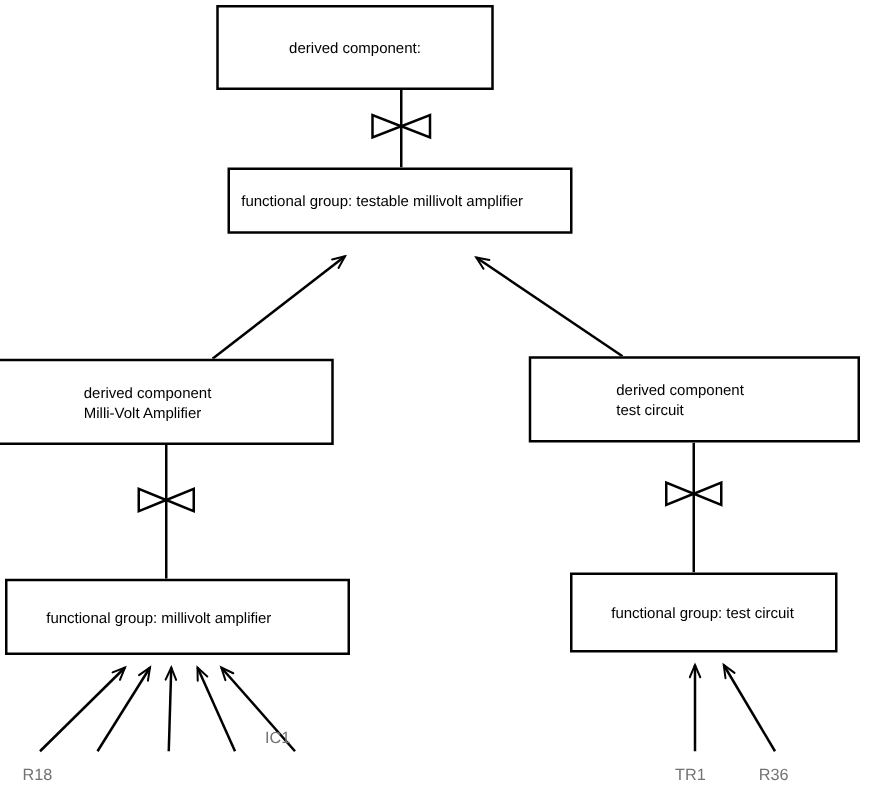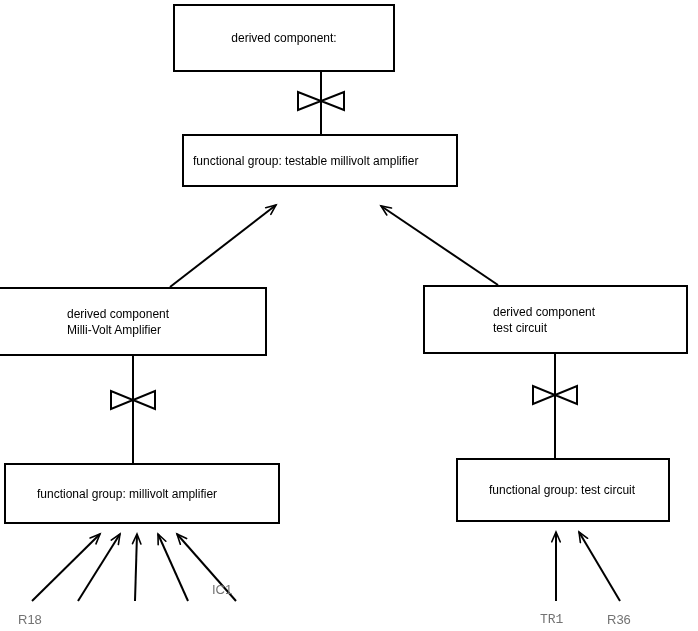--- a/index.html
+++ b/index.html
@@ -129,16 +129,16 @@
 
   <div class="node left-text" style="left:423px; top:458px; width:214px; height:64px; padding-left:31px;margin-left:33px;">
     <span class="line">functional group: test circuit</span>
   </div>
 
   <div class="leaf-label" style="left:18px; top:612px;">R18</div>
   <div class="leaf-label" style="left:63px; top:612px;margin-top:24px;">R30</div>
   <div class="leaf-label" style="left:117px; top:644px;">R26</div>
   <div class="leaf-label" style="left:167px; top:612px;margin-top:20px;">R22</div>
   <div class="leaf-label" style="left:212px; top:582px;">IC1</div>
-  <div class="leaf-label" style="left:540px; top:612px;font-family:Liberation Mono, monospace;">TR1</div>
+  <div class="leaf-label" style="left:540px; top:612px;">TR1</div>
   <div class="leaf-label" style="left:607px; top:612px;">R36</div>
 
 </div>
 
 </body></html>

